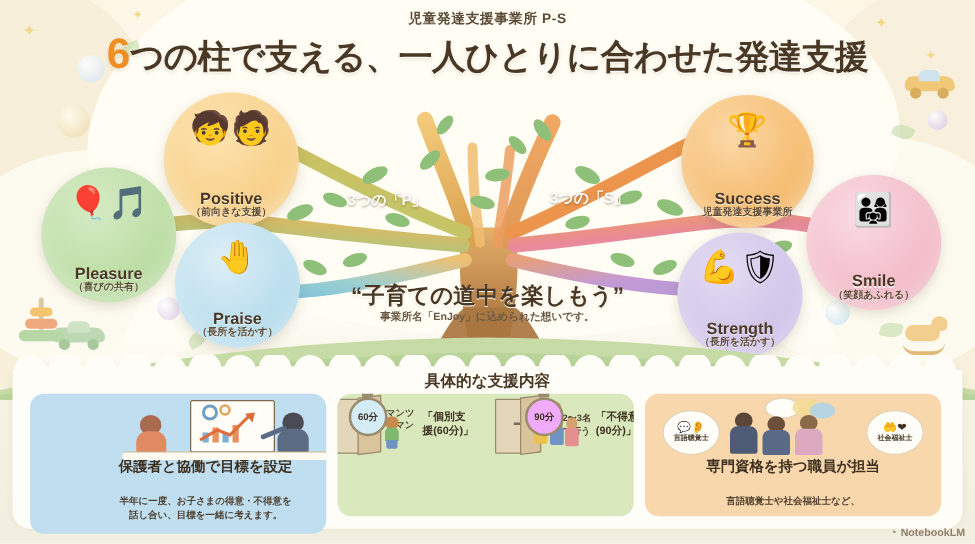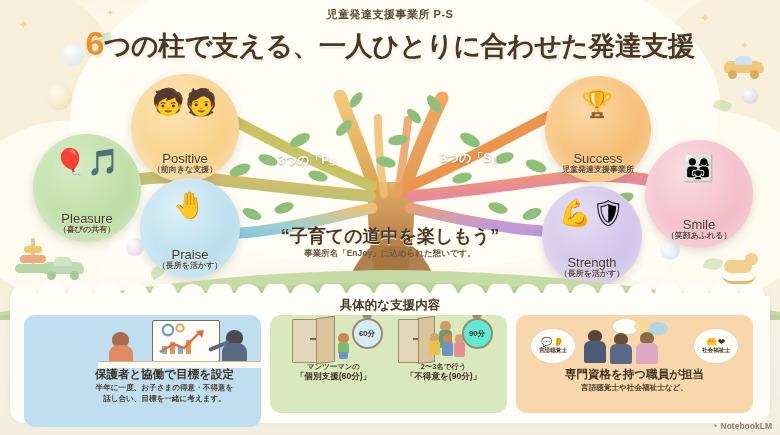--- a/index.html
+++ b/index.html
@@ -30,21 +30,21 @@
   .headline .six{color:#ef8f23;font-size:34px;font-weight:700;}
 
   
   #tree{position:absolute;left:0;top:0;width:780px;height:300px;}
 
   
   .pillar{position:absolute;border-radius:50%;
     display:flex;flex-direction:column;align-items:center;justify-content:flex-end;
     box-shadow:0 3px 9px rgba(120,100,70,.20), inset 0 -8px 16px rgba(255,255,255,.35);
     text-align:center;padding-bottom:7px;box-sizing:border-box;}
-  .p-en{font-size:13px;font-weight:400;color:#4a3826;line-height:1.05;
+  .p-en{font-size:13px;font-weight:700;color:#4a3826;line-height:1.05;
     text-shadow:0 1px 0 rgba(255,255,255,.7);margin-top:27px;}
   .p-ja{font-size:8px;font-weight:700;color:#5c4a36;line-height:1.1;margin-top:1px;
     text-shadow:0 1px 0 rgba(255,255,255,.6);}
   .p-art{position:absolute;top:14%;left:0;right:0;text-align:center;font-size:26px;line-height:1;
     filter:saturate(1.05);}
 
   
   .branch-tag{position:absolute;font-size:12px;font-weight:700;color:#ffffff;
     text-shadow:0 1px 2px rgba(90,70,40,.55);letter-spacing:0;}
 
@@ -66,32 +66,32 @@
   .panel-title{position:absolute;left:0;right:0;top:4px;text-align:center;
     font-size:12.5px;font-weight:700;color:#4a3826;}
 
   .cards{position:absolute;left:14px;top:22px;display:flex;gap:9px;align-items:stretch;}
   .card{border-radius:11px;box-sizing:border-box;position:relative;overflow:hidden;
     display:flex;flex-direction:column;align-items:center;}
   .card-a{width:237px;height:112px;background:#bfdff0;padding-left:44px;}
   .card-b{width:237px;height:98px;background:#d9e8bd;}
   .card-c{width:237px;height:98px;background:#f7d7ab;}
   .card-head{font-size:11.5px;font-weight:700;color:#3e3021;text-align:center;line-height:1.2;}
-  .card-sub{font-size:7.6px;font-weight:700;color:#4e3f2e;text-align:center;line-height:1.42;margin-top:1px;}
+  .card-sub{font-size:7.6px;font-weight:700;color:#4e3f2e;text-align:center;line-height:1.42;margin-top:14px;}
   .style-title{font-size:11.5px;font-weight:700;color:#3e3021;margin-top:4px;}
   .styles{display:flex;gap:14px;margin-top:2px;}
-  .style-col{display:flex;flex-direction:column;align-items:center;}
+  .style-col{display:flex;flex-direction:row;align-items:center;}
   .style-art{position:relative;width:96px;height:44px;}
   .style-cap1{font-size:7.4px;font-weight:700;color:#4e3f2e;line-height:1.25;margin-top:1px;}
   .style-cap2{font-size:8.6px;font-weight:700;color:#3e3021;line-height:1.25;}
   .timer{position:absolute;right:-1px;top:1px;width:27px;height:27px;border-radius:50%;
     display:flex;align-items:center;justify-content:center;
     font-size:7.6px;font-weight:700;color:#3e3021;border:2px solid #9a8a6e;}
   .timer.t60{background:#d4ecf6;}
-  .timer.t90{background:#5eead4;}
+  .timer.t90{background:#f0abfc;}
   .timer:before{content:"";position:absolute;top:-6px;left:50%;transform:translateX(-50%);
     width:9px;height:4px;background:#9a8a6e;border-radius:2px;}
 
   .scene{position:relative;width:100%;height:50px;margin-top:3px;}
   .badge-bubble{position:absolute;width:44px;height:34px;background:#fffdf7;border-radius:50%;
     display:flex;align-items:center;justify-content:center;flex-direction:column;
     font-size:5.6px;font-weight:700;color:#3e3021;border:1px solid #e2d4b8;}
 
   .watermark{position:absolute;right:8px;bottom:4px;font-size:8.5px;color:#8d7f6b;
     display:flex;align-items:center;gap:3px;font-weight:700;}

